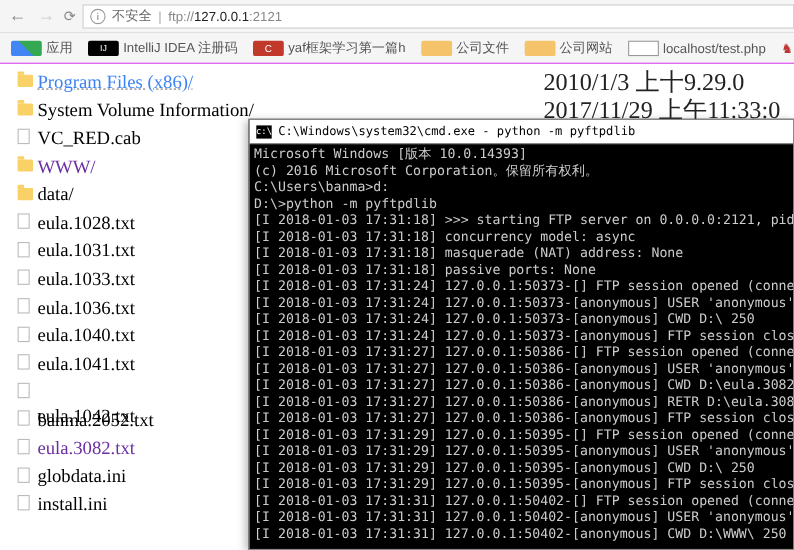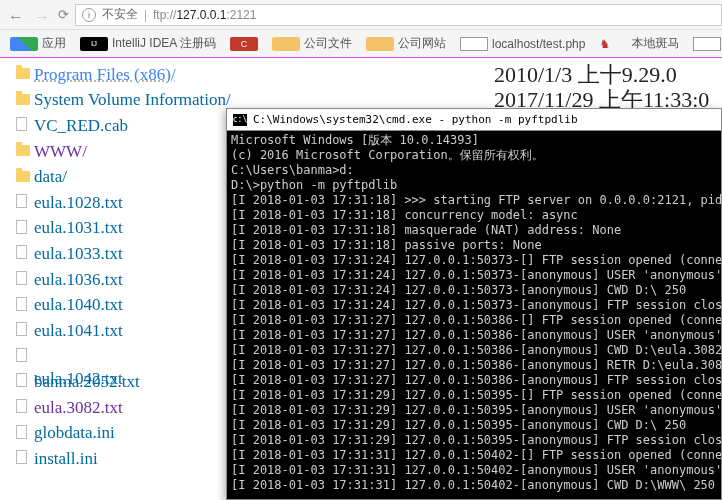--- a/index.html
+++ b/index.html
@@ -26,21 +26,21 @@
 .fav.doc { background: #fff; border: 1px solid #999; }
 .fav.horse { color: #b33; }
 
 
 .listing { padding: 4px 0 0 16px; }
 .row { display: flex; align-items: center; height: 25.6px; }
 .icon-cell { width: 18px; }
 .folder-icon { width: 14px; height: 11px; background: #f8d267; border-radius: 1px; display: inline-block; position: relative; }
 .folder-icon::before { content: ""; position: absolute; top: -3px; left: 0; width: 6px; height: 3px; background: #f8d267; border-radius: 1px 1px 0 0; }
 .file-icon { width: 11px; height: 14px; background: #fff; border: 1px solid #bbb; display: inline-block; }
-.name-cell { color: #0369a1; font-size: 17px; font-family: "Times New Roman", serif; }
+.name-cell { color: #000000; font-size: 17px; font-family: "Times New Roman", serif; }
 .name-cell.visited { color: #6b2fa3; }
 .size-cell { color: #222; font-size: 17px; font-family: "Times New Roman", serif; width: 90px; text-align: right; }
 .date-cell { color: #222; font-size: 22px; font-family: "Times New Roman", serif; padding-left: 30px; white-space: nowrap; }
 .truncated { color: #3b82f6; text-decoration: underline dotted #aaa; }
 
 
 .cmd { position: absolute; left: 226px; top: 108px; width: 496px; height: 392px; background: #000; border: 1px solid #888; box-shadow: -2px 2px 8px rgba(0,0,0,.3); font-family: "NSimSun","SimSun","Consolas",monospace; font-size: 12px; color: #ccc; }
 .cmd-title { height: 22px; background: #fff; display: flex; align-items: center; padding: 0 6px; color: #000; font-size: 11px; border-bottom:1px solid #888;}
 .cmd-title .cm-icon { width: 14px; height: 12px; background: #000; display: inline-flex; margin-right: 6px; align-items:center; justify-content:center; color:#fff; font-size:8px;}
 .cmd-body { padding: 2px 4px 4px 4px; line-height: 15px; white-space: pre; overflow: hidden; }
@@ -69,20 +69,21 @@
   <div class="bm">
       <span class="fav apps"></span>
       <span>应用</span>
     </div>
   <div class="bm">
       <span class="fav ij">IJ</span>
       <span>IntelliJ IDEA 注册码</span>
     </div>
   <div class="bm">
       <span class="fav red">C</span>
+      <span>yaf框架学习第一篇h</span>
     </div>
   <div class="bm">
       <span class="fav folder"></span>
       <span>公司文件</span>
     </div>
   <div class="bm">
       <span class="fav folder"></span>
       <span>公司网站</span>
     </div>
   <div class="bm">

